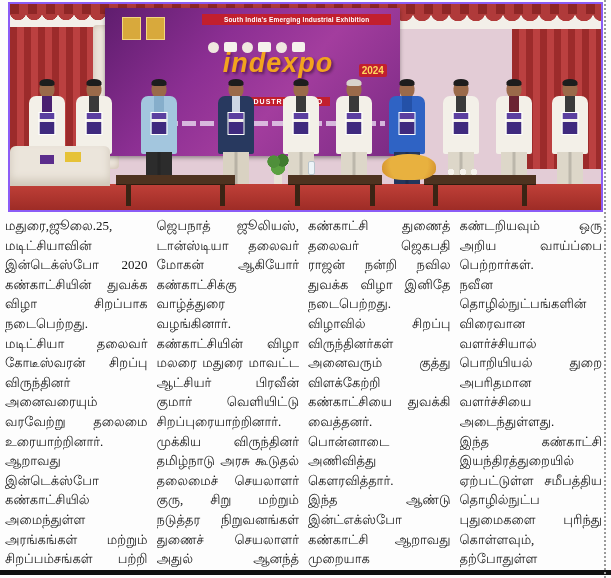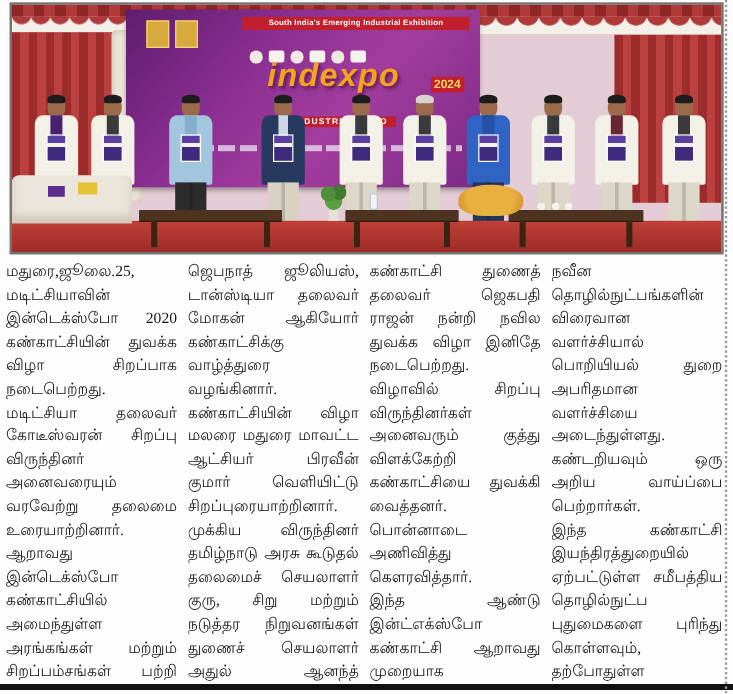--- a/index.html
+++ b/index.html
@@ -1,19 +1,19 @@
 <!DOCTYPE html>
 <html><head>
 <meta charset="utf-8">
 <style>
   html,body{margin:0;padding:0;background:#fdfdfd;}
   .page{position:relative;width:611px;height:578px;background:#fdfdfd;overflow:hidden;
         font-family:"Liberation Serif","DejaVu Serif",serif;}
   
-  .photo{position:absolute;left:8px;top:2px;width:591px;height:206px;border:2px solid #737373;
+  .photo{position:absolute;left:8px;top:2px;width:591px;height:206px;border:2px solid #8b5cf6;
          background:#e3ccd6;overflow:hidden;}
   .ph-curtain-left{position:absolute;left:0;top:0;width:15%;height:80%;
      background:repeating-linear-gradient(90deg,#9c2b2b 0 7px,#bb4040 7px 14px);}
   .ph-curtain-right{position:absolute;right:0;top:0;width:15%;height:80%;
      background:repeating-linear-gradient(90deg,#9c2b2b 0 7px,#bb4040 7px 14px);}
   .ph-topband{position:absolute;left:0;top:0;right:0;height:16px;
      background:repeating-linear-gradient(90deg,#8e2626 0 9px,#b03a3a 9px 18px);}
   .ph-swag{position:absolute;top:10px;left:56%;right:0;height:15px;
      background:radial-gradient(circle at 9px -2px,#b03a3a 9px,#f3efe9 9.5px);
      background-size:18px 15px;background-repeat:repeat-x;}
@@ -222,21 +222,21 @@
         <p>ஜெபநாத் ஜூலியஸ், டான்ஸ்டியா தலைவர் மோகன் ஆகியோர் கண்காட்சிக்கு வாழ்த்துரை வழங்கினார்.</p>
         <p>கண்காட்சியின் விழா மலரை மதுரை மாவட்ட ஆட்சியர் பிரவீன் குமார் வெளியிட்டு சிறப்புரையாற்றினார்.</p>
         <p>முக்கிய விருந்தினர் தமிழ்நாடு அரசு கூடுதல் தலைமைச் செயலாளர் குரு, சிறு மற்றும் நடுத்தர நிறுவனங்கள் துணைச் செயலாளர் அதுல் ஆனந்த் கண்காட்சியின் துவக்க உரையாற்றினார்.</p>
       </div>
     <div class="col">
         <p>கண்காட்சி துணைத் தலைவர் ஜெகபதி ராஜன் நன்றி நவில துவக்க விழா இனிதே நடைபெற்றது. விழாவில் சிறப்பு விருந்தினர்கள் அனைவரும் குத்து விளக்கேற்றி கண்காட்சியை துவக்கி வைத்தனர்.</p>
         <p>பொன்னாடை அணிவித்து கௌரவித்தார்.</p>
         <p>இந்த ஆண்டு இன்ட்எக்ஸ்போ கண்காட்சி ஆறாவது முறையாக நடத்தப்படுகிறது.</p>
       </div>
     <div class="col">
+        <p>கண்டறியவும் ஒரு அறிய வாய்ப்பை பெற்றார்கள்.</p>
         <p>நவீன தொழில்நுட்பங்களின் விரைவான வளர்ச்சியால் பொறியியல் துறை அபரிதமான வளர்ச்சியை அடைந்துள்ளது.</p>
-        <p>கண்டறியவும் ஒரு அறிய வாய்ப்பை பெற்றார்கள்.</p>
         <p>இந்த கண்காட்சி இயந்திரத்துறையில் ஏற்பட்டுள்ள சமீபத்திய தொழில்நுட்ப புதுமைகளை புரிந்து கொள்ளவும், தற்போதுள்ள தொழில்களை விரிவாக்கம் செய்யவும் மேலும் புதிய தொழில் தொடங்கும் ஆர்வலர்களுக்கும் ஒரு முக்கியமான பாலமாக அமைகிறது. தென் தமிழகத்தின் தொழில் வளர்ச்சிக்காக இந்த கண்காட்சியை மடிட்சியா நடத்துகிறது என்பது குறிப்பிடத்தக்கது.</p>
       </div>
   </div>
 
   <div class="bottom-rule"></div>
   <div class="dotted-sep"></div>
 </div>
 
 </body></html>

